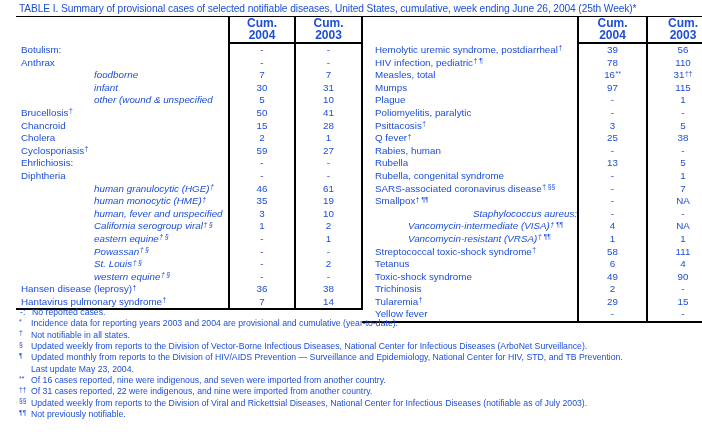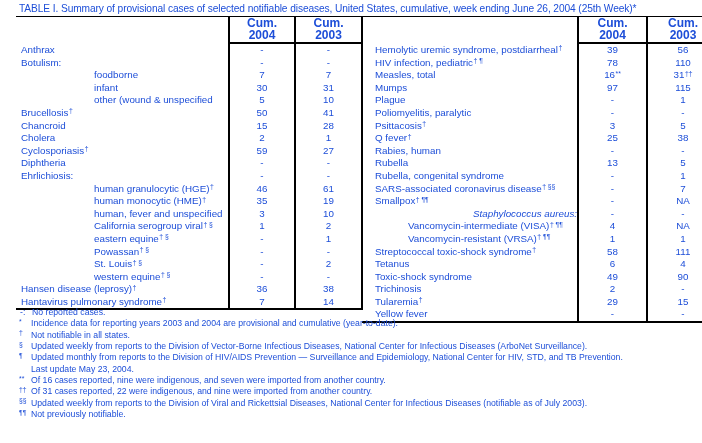--- a/index.html
+++ b/index.html
@@ -19,21 +19,21 @@
   table.right{left:346px;width:356px;}
   th,td{padding:0;margin:0;font-weight:normal;}
   th.val-h{
     height:25px;font-weight:bold;font-size:12px;line-height:11.5px;text-align:center;
     border-left:2px solid #000;border-bottom:2px solid #000;vertical-align:middle;
   }
   table.left th.val-h:last-child, table.left td.val{border-right:0;}
   table.left th.val-h.edge, table.left td.val.edge{border-right:2px solid #000;}
   tbody td{height:12.6px;font-size:9.8px;line-height:12.6px;vertical-align:middle;}
   td.lbl{padding-left:5px;white-space:nowrap;overflow:hidden;}
-  td.lbl.ind{padding-left:78px;}
+  td.lbl.ind{padding-left:78px;font-style:italic;}
   table.right td.lbl{padding-left:13px;}
   table.right td.lbl.ind{padding-left:46px;}
   td.lbl.it{font-style:italic;text-align:right;}
   td.val{border-left:2px solid #000;text-align:center;white-space:nowrap;}
   .s{font-size:6.8px;position:relative;top:-2.5px;line-height:0;margin-left:0.5px;}
   .footnotes{position:absolute;left:2px;top:307px;width:700px;}
   .fn{font-size:8.7px;line-height:11.35px;white-space:nowrap;}
   .fm{display:inline-block;width:12px;font-size:6.8px;position:relative;top:-2.5px;padding-left:1px;}
   .fm.plain{font-size:8.7px;position:static;top:0;padding-left:2px;}
 </style>
@@ -52,26 +52,26 @@
       </colgroup>
     <thead>
       <tr>
         <th></th>
         <th class="val-h"><span>Cum.</span><br><span>2004</span></th>
         <th class="val-h edge"><span>Cum.</span><br><span>2003</span></th>
       </tr>
     </thead>
     <tbody id="left-body">
         <tr>
+          <td class="lbl">Botulism:</td>
+          <td class="val">-</td>
+          <td class="val edge">-</td>
+        </tr>
+        <tr>
           <td class="lbl">Anthrax</td>
-          <td class="val">-</td>
-          <td class="val edge">-</td>
-        </tr>
-        <tr>
-          <td class="lbl">Botulism:</td>
           <td class="val">-</td>
           <td class="val edge">-</td>
         </tr>
         <tr>
           <td class="lbl ind">foodborne</td>
           <td class="val">7</td>
           <td class="val edge">7</td>
         </tr>
         <tr>
           <td class="lbl ind">infant</td>
@@ -97,26 +97,26 @@
           <td class="lbl">Cholera</td>
           <td class="val">2</td>
           <td class="val edge">1</td>
         </tr>
         <tr>
           <td class="lbl">Cyclosporiasis<span class="s">†</span></td>
           <td class="val">59</td>
           <td class="val edge">27</td>
         </tr>
         <tr>
+          <td class="lbl">Ehrlichiosis:</td>
+          <td class="val">-</td>
+          <td class="val edge">-</td>
+        </tr>
+        <tr>
           <td class="lbl">Diphtheria</td>
-          <td class="val">-</td>
-          <td class="val edge">-</td>
-        </tr>
-        <tr>
-          <td class="lbl">Ehrlichiosis:</td>
           <td class="val">-</td>
           <td class="val edge">-</td>
         </tr>
         <tr>
           <td class="lbl ind">human granulocytic (HGE)<span class="s">†</span></td>
           <td class="val">46</td>
           <td class="val edge">61</td>
         </tr>
         <tr>
           <td class="lbl ind">human monocytic (HME)<span class="s">†</span></td>

